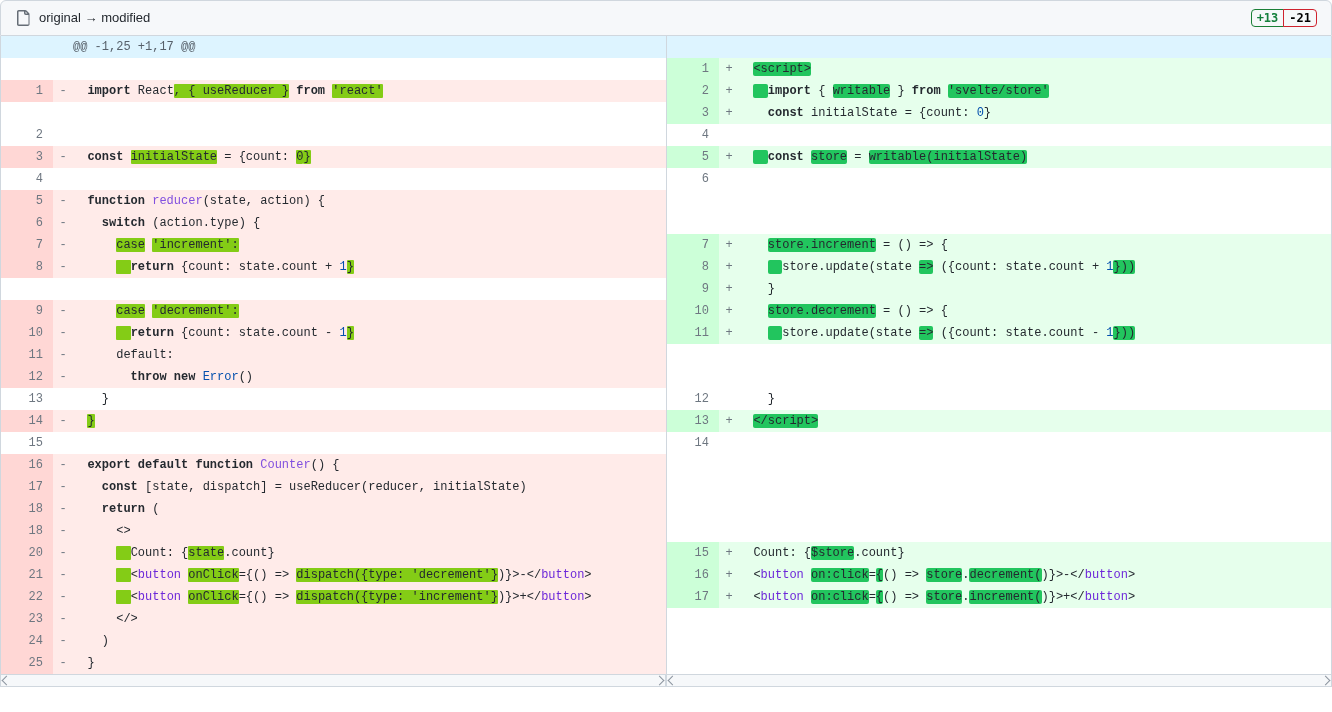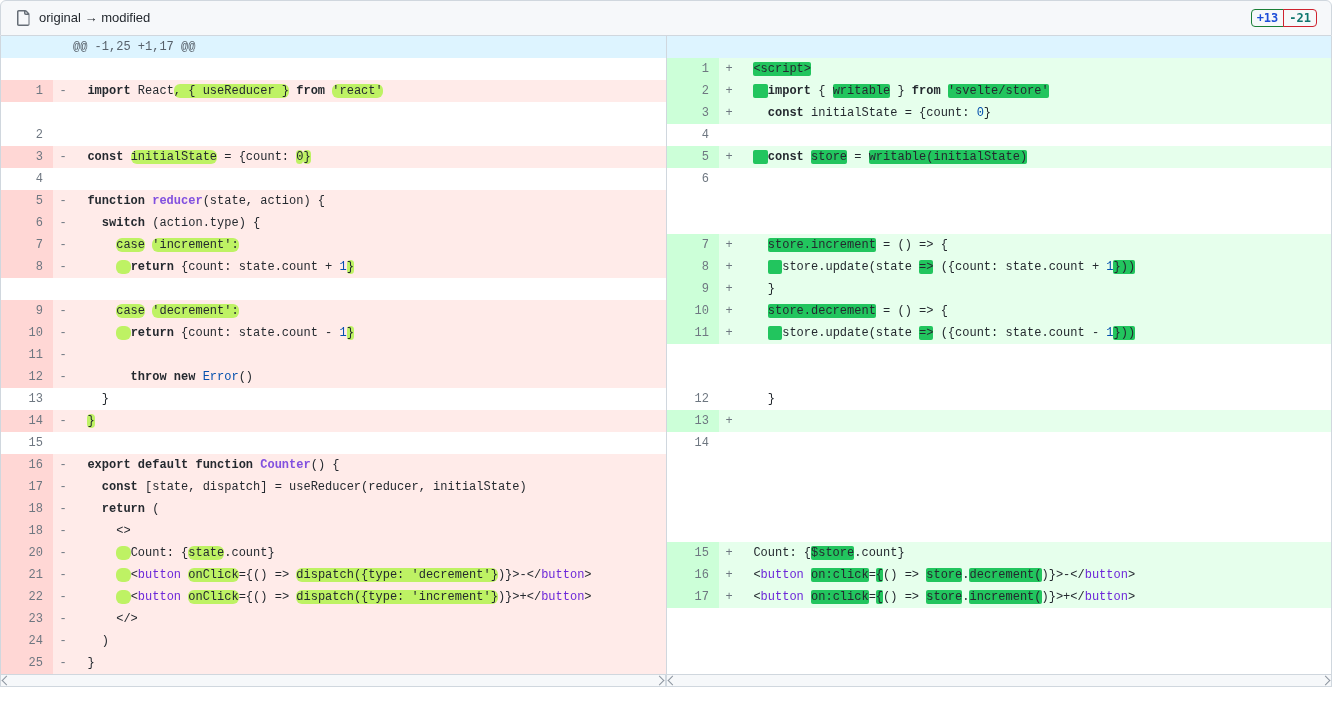--- a/index.html
+++ b/index.html
@@ -1,39 +1,39 @@
 <!DOCTYPE html>
 <html><head>
 <meta charset="utf-8">
 <style>
 *{margin:0;padding:0;box-sizing:border-box}
 body{font-family:-apple-system,BlinkMacSystemFont,"Segoe UI",sans-serif;font-size:13px;color:#24292f;background:#fff}
 .hdr{display:flex;align-items:center;justify-content:space-between;padding:8px 14px;background:#f6f8fa;border:1px solid #d0d7de;border-radius:6px 6px 0 0}
 .hdr-l{display:flex;align-items:flex-start;gap:8px}
 .badges{display:flex}
 .badge{font-family:SFMono-Regular,Consolas,monospace;font-size:12px;padding:1px 5px;border:1px solid;border-radius:4px;font-weight:700}
-.badge.add{color:#1d4ed8;border-color:#1a7f37;border-radius:4px 0 0 4px}
-.badge.del{color:#0f766e;border-color:#cf222e;border-radius:0 4px 4px 0;margin-left:-1px}
+.badge.add{color:#15803d;border-color:#1a7f37;border-radius:4px 0 0 4px}
+.badge.del{color:#000000;border-color:#cf222e;border-radius:0 4px 4px 0;margin-left:-1px}
 .grid{display:grid;grid-template-columns:1fr 1fr}
 .col{border:1px solid #d0d7de;border-top:none;overflow-x:auto}
 .col.l{border-right:none}
 .row{display:flex;min-height:22px;font-family:SFMono-Regular,Consolas,"Liberation Mono",Menlo,monospace;font-size:12px;line-height:22px;white-space:pre}
 .num{width:52px;min-width:52px;text-align:right;padding-right:10px;color:#6e7781;background:#fff;user-select:none}
 .sign{width:20px;min-width:20px;text-align:center;color:#6e7781;user-select:none}
 .code{flex:1;padding-right:10px}
 .row.hunk{background:#ddf4ff;color:#57606a}
 .row.hunk .num{background:#ddf4ff}
 .row.del{background:#ffebe9}
 .row.del .num{background:#ffd7d5}
 .row.add{background:#e6ffec}
 .row.add .num{background:#ccffd8}
-.h-d{background:#bef264;border-radius:6px}
+.h-d{background:#84cc16;border-radius:1px}
 .h-a{background:#22c55e;border-radius:2px}
 .kw{font-weight:700}
-.fn{color:#8250df;font-weight:700}
+.fn{color:#8250df;font-weight:400}
 .nm{color:#0550ae}
 .tag{color:#6d28d9}
 .sb{height:12px;background:#f6f8fa;border:1px solid #d0d7de;border-top:none;position:relative}
 .sb::before{content:"";position:absolute;left:2px;top:2px;width:6px;height:6px;border-left:1px solid #8c959f;border-bottom:1px solid #8c959f;transform:rotate(45deg)}
 .sb::after{content:"";position:absolute;right:2px;top:2px;width:6px;height:6px;border-right:1px solid #8c959f;border-top:1px solid #8c959f;transform:rotate(45deg)}
 svg.ico{width:16px;height:16px;fill:#656d76}
 </style>
 </head>
 <body>
 
@@ -59,21 +59,21 @@
       <div class="row "><div class="num">2</div><div class="sign"></div><div class="code"><span>  </span></div></div>
       <div class="row del"><div class="num">3</div><div class="sign">-</div><div class="code"><span>  </span><span class="kw">const</span><span> </span><span class="h-d">initialState</span><span> = {count: </span><span class="h-d">0</span><span class="h-d">}</span></div></div>
       <div class="row "><div class="num">4</div><div class="sign"></div><div class="code"><span>  </span></div></div>
       <div class="row del"><div class="num">5</div><div class="sign">-</div><div class="code"><span>  </span><span class="kw">function</span><span> </span><span class="fn">reducer</span><span>(state, action) {</span></div></div>
       <div class="row del"><div class="num">6</div><div class="sign">-</div><div class="code"><span>    </span><span class="kw">switch</span><span> (action.type) {</span></div></div>
       <div class="row del"><div class="num">7</div><div class="sign">-</div><div class="code"><span>      </span><span class="h-d">case</span><span> </span><span class="h-d">'increment':</span></div></div>
       <div class="row del"><div class="num">8</div><div class="sign">-</div><div class="code"><span>      </span><span class="h-d">  </span><span class="kw">return</span><span> {count: state.count + </span><span class="nm">1</span><span class="h-d">}</span></div></div>
       <div class="row "><div class="num"></div><div class="sign"></div><div class="code"></div></div>
       <div class="row del"><div class="num">9</div><div class="sign">-</div><div class="code"><span>      </span><span class="h-d">case</span><span> </span><span class="h-d">'decrement':</span></div></div>
       <div class="row del"><div class="num">10</div><div class="sign">-</div><div class="code"><span>      </span><span class="h-d">  </span><span class="kw">return</span><span> {count: state.count - </span><span class="nm">1</span><span class="h-d">}</span></div></div>
-      <div class="row del"><div class="num">11</div><div class="sign">-</div></div>
+      <div class="row del"><div class="num">11</div><div class="sign">-</div><div class="code"><span>      default:</span></div></div>
       <div class="row del"><div class="num">12</div><div class="sign">-</div><div class="code"><span>        </span><span class="kw">throw</span><span> </span><span class="kw">new</span><span> </span><span class="nm">Error</span><span>()</span></div></div>
       <div class="row "><div class="num">13</div><div class="sign"></div><div class="code"><span>    }</span></div></div>
       <div class="row del"><div class="num">14</div><div class="sign">-</div><div class="code"><span>  </span><span class="h-d">}</span></div></div>
       <div class="row "><div class="num">15</div><div class="sign"></div><div class="code"><span>  </span></div></div>
       <div class="row del"><div class="num">16</div><div class="sign">-</div><div class="code"><span>  </span><span class="kw">export</span><span> </span><span class="kw">default</span><span> </span><span class="kw">function</span><span> </span><span class="fn">Counter</span><span>() {</span></div></div>
       <div class="row del"><div class="num">17</div><div class="sign">-</div><div class="code"><span>    </span><span class="kw">const</span><span> [state, dispatch] = useReducer(reducer, initialState)</span></div></div>
       <div class="row del"><div class="num">18</div><div class="sign">-</div><div class="code"><span>    </span><span class="kw">return</span><span> (</span></div></div>
       <div class="row del"><div class="num">18</div><div class="sign">-</div><div class="code"><span>      &lt;&gt;</span></div></div>
       <div class="row del"><div class="num">20</div><div class="sign">-</div><div class="code"><span>      </span><span class="h-d">  </span><span>Count: {</span><span class="h-d">state</span><span>.count}</span></div></div>
       <div class="row del"><div class="num">21</div><div class="sign">-</div><div class="code"><span>      </span><span class="h-d">  </span><span>&lt;</span><span class="tag">button</span><span> </span><span class="h-d">onClick</span><span>={() =&gt; </span><span class="h-d">dispatch({type: 'decrement'}</span><span>)}&gt;-&lt;/</span><span class="tag">button</span><span>&gt;</span></div></div>
@@ -93,21 +93,21 @@
       <div class="row "><div class="num"></div><div class="sign"></div><div class="code"></div></div>
       <div class="row "><div class="num"></div><div class="sign"></div><div class="code"></div></div>
       <div class="row add"><div class="num">7</div><div class="sign">+</div><div class="code"><span>    </span><span class="h-a">store.increment</span><span> = () =&gt; {</span></div></div>
       <div class="row add"><div class="num">8</div><div class="sign">+</div><div class="code"><span>    </span><span class="h-a">  </span><span>store.update(state </span><span class="h-a">=&gt;</span><span> ({count: state.count + </span><span class="nm">1</span><span class="h-a">}))</span></div></div>
       <div class="row add"><div class="num">9</div><div class="sign">+</div><div class="code"><span>    }</span></div></div>
       <div class="row add"><div class="num">10</div><div class="sign">+</div><div class="code"><span>    </span><span class="h-a">store.decrement</span><span> = () =&gt; {</span></div></div>
       <div class="row add"><div class="num">11</div><div class="sign">+</div><div class="code"><span>    </span><span class="h-a">  </span><span>store.update(state </span><span class="h-a">=&gt;</span><span> ({count: state.count - </span><span class="nm">1</span><span class="h-a">}))</span></div></div>
       <div class="row "><div class="num"></div><div class="sign"></div><div class="code"></div></div>
       <div class="row "><div class="num"></div><div class="sign"></div><div class="code"></div></div>
       <div class="row "><div class="num">12</div><div class="sign"></div><div class="code"><span>    }</span></div></div>
-      <div class="row add"><div class="num">13</div><div class="sign">+</div></div>
+      <div class="row add"><div class="num">13</div><div class="sign">+</div><div class="code"><span>  </span><span class="h-a">&lt;/script&gt;</span></div></div>
       <div class="row "><div class="num">14</div><div class="sign"></div><div class="code"><span>  </span></div></div>
       <div class="row "><div class="num"></div><div class="sign"></div><div class="code"></div></div>
       <div class="row "><div class="num"></div><div class="sign"></div><div class="code"></div></div>
       <div class="row "><div class="num"></div><div class="sign"></div><div class="code"></div></div>
       <div class="row "><div class="num"></div><div class="sign"></div><div class="code"></div></div>
       <div class="row add"><div class="num">15</div><div class="sign">+</div><div class="code"><span>  Count: {</span><span class="h-a">$store</span><span>.count}</span></div></div>
       <div class="row add"><div class="num">16</div><div class="sign">+</div><div class="code"><span>  &lt;</span><span class="tag">button</span><span> </span><span class="h-a">on:click</span><span>=</span><span class="h-a">{</span><span>() =&gt; </span><span class="h-a">store</span><span>.</span><span class="h-a">decrement(</span><span>)}&gt;-&lt;/</span><span class="tag">button</span><span>&gt;</span></div></div>
       <div class="row add"><div class="num">17</div><div class="sign">+</div><div class="code"><span>  &lt;</span><span class="tag">button</span><span> </span><span class="h-a">on:click</span><span>=</span><span class="h-a">{</span><span>() =&gt; </span><span class="h-a">store</span><span>.</span><span class="h-a">increment(</span><span>)}&gt;+&lt;/</span><span class="tag">button</span><span>&gt;</span></div></div>
       <div class="row "><div class="num"></div><div class="sign"></div><div class="code"></div></div>
       <div class="row "><div class="num"></div><div class="sign"></div><div class="code"></div></div>

